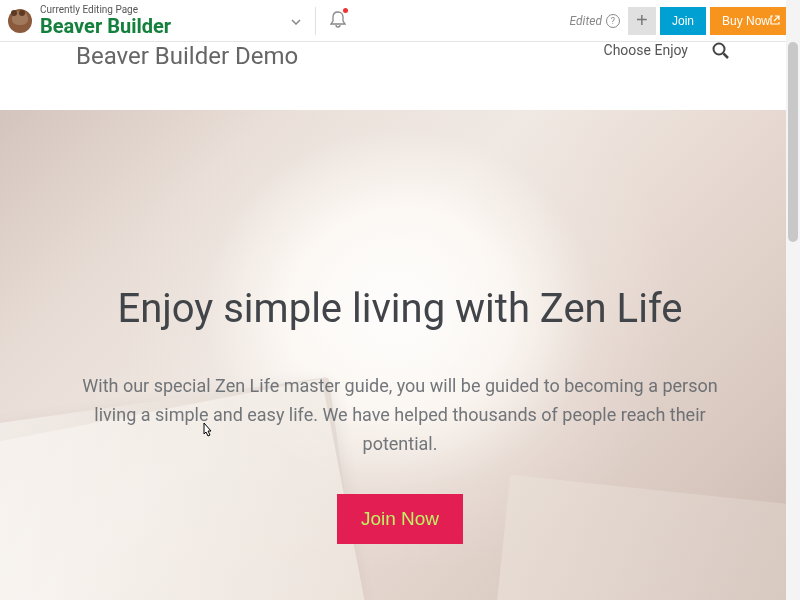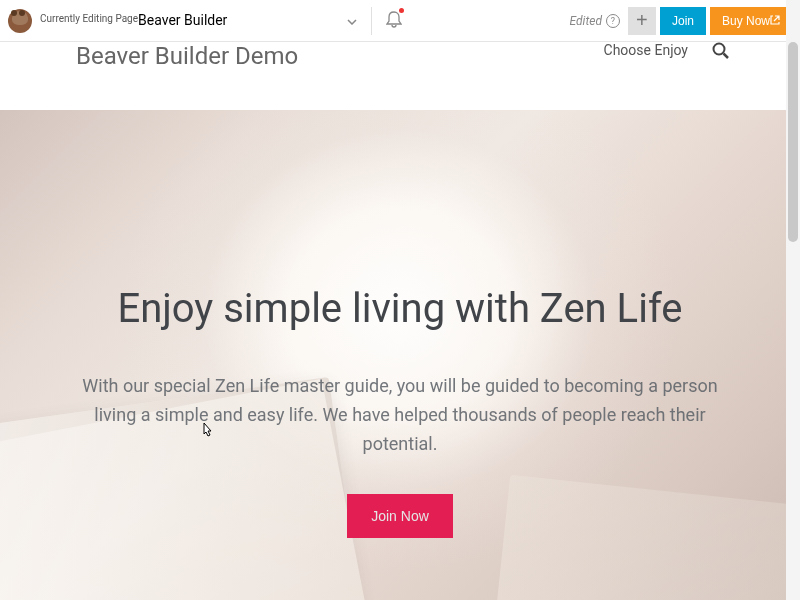--- a/index.html
+++ b/index.html
@@ -2,23 +2,23 @@
 <html><head>
   <meta charset="utf-8">
   <style>
     * { margin: 0; padding: 0; box-sizing: border-box; }
     body { font-family: -apple-system, BlinkMacSystemFont, "Segoe UI", Roboto, Helvetica, Arial, sans-serif; width: 800px; height: 600px; overflow: hidden; background: #fff; position: relative; }
     
     .toolbar { height: 42px; background: #fff; border-bottom: 1px solid #e5e5e5; display: flex; align-items: center; padding: 0 8px; }
     .logo { width: 24px; height: 24px; background: #8b5a3c; border-radius: 50%; margin-right: 8px; position: relative; }
     .logo::before { content: ""; position: absolute; width: 16px; height: 14px; background: #a0795c; border-radius: 50% 50% 40% 40%; top: 2px; left: 4px; }
     .logo::after { content: ""; position: absolute; width: 6px; height: 6px; background: #5a3a22; border-radius: 50%; top: 1px; left: 3px; box-shadow: 8px 0 0 #5a3a22; }
-    .page-info { display: flex; flex-direction: row; line-height: 1.1; }
+    .page-info { display: flex; flex-direction: column; line-height: 1.1; }
     .page-info-label { font-size: 10px; color: #555; }
-    .page-info-name { font-size: 14px; color: #000000; }
+    .page-info-name { font-size: 20px; color: #15803d; font-weight: bold; }
     .chevron-holder { margin-left: 120px; color: #888; font-size: 12px; cursor: pointer; }
     .sep { width: 1px; height: 28px; background: #e0e0e0; margin: 0 14px; }
     .bell { position: relative; font-size: 18px; color: #888; cursor: pointer; }
     .bell-dot { position: absolute; top: -2px; right: -2px; width: 5px; height: 5px; background: #e33; border-radius: 50%; }
     .toolbar-spacer { flex: 1; }
     .edited { font-size: 12px; font-style: italic; color: #888; margin-right: 4px; display: flex; align-items: center; gap: 4px; }
     .help-icon { width: 14px; height: 14px; border: 1px solid #888; border-radius: 50%; display: inline-flex; align-items: center; justify-content: center; font-size: 9px; font-style: normal; }
     .btn { height: 28px; padding: 0 12px; font-size: 12px; border: none; cursor: pointer; display: inline-flex; align-items: center; justify-content: center; margin-left: 4px; color: #fff; }
     .btn-add { background: #e0e0e0; color: #777; font-size: 20px; font-weight: 300; width: 28px; padding: 0; }
     .btn-done { background: #00A0D2; }
@@ -36,21 +36,21 @@
       radial-gradient(ellipse 280px 260px at 50% 38%, rgba(255,255,255,0.95) 0%, rgba(255,252,248,0.8) 40%, rgba(240,232,228,0.3) 70%, transparent 100%),
       linear-gradient(135deg, #d4c4be 0%, #e8ddd6 20%, #f0e8e2 40%, #e6d8d0 60%, #d8c8c0 80%, #c8b5ad 100%);
     }
     .hero-papers { position: absolute; bottom: -40px; left: -30px; width: 380px; height: 280px; background: linear-gradient(100deg, #f8f5f2 0%, #eae2db 50%, #d8cec6 100%); transform: rotate(-8deg); opacity: 0.7; border-radius: 4px; box-shadow: 0 4px 20px rgba(0,0,0,0.1); }
     .hero-papers::before { content: ""; position: absolute; inset: 10px 0 0 20px; background: linear-gradient(100deg, #fdfbf8 0%, #f0e9e2 100%); transform: rotate(-3deg); border-radius: 4px; }
     .hero-papers2 { position: absolute; bottom: -30px; right: -40px; width: 340px; height: 180px; background: linear-gradient(80deg, #ede4dc 0%, #ddd0c7 100%); transform: rotate(6deg); opacity: 0.6; border-radius: 4px; }
     
     .hero-content { position: relative; text-align: center; padding-top: 175px; padding-left: 40px; padding-right: 40px; }
     .hero-heading { font-size: 40px; font-weight: 400; color: #414549; margin-bottom: 40px; }
     .hero-sub { font-size: 18px; line-height: 1.6; color: rgba(90,96,102,0.85); max-width: 680px; margin: 0 auto 36px; }
-    .hero-btn { display: inline-block; background: #E21E52; color: #e5e5e5; font-size: 14px; padding: 14px 24px; border: none; cursor: pointer; text-align: center; }
+    .hero-btn { display: inline-block; background: #E21E52; color: #bef264; font-size: 19px; padding: 14px 24px; border: none; cursor: pointer; text-align: center; }
     
     .cursor { position: absolute; left: 199px; top: 421px; font-size: 18px; color: #222; pointer-events: none; z-index: 10; }
     
     .scrollbar-track { position: absolute; right: 0; top: 0; width: 14px; height: 600px; background: #f4f4f4; }
     .scrollbar-thumb { position: absolute; right: 2px; top: 42px; width: 10px; height: 200px; background: #c8c8c8; border-radius: 5px; cursor: pointer; }
   </style>
 </head>
 <body>
 
 <div class="toolbar">

